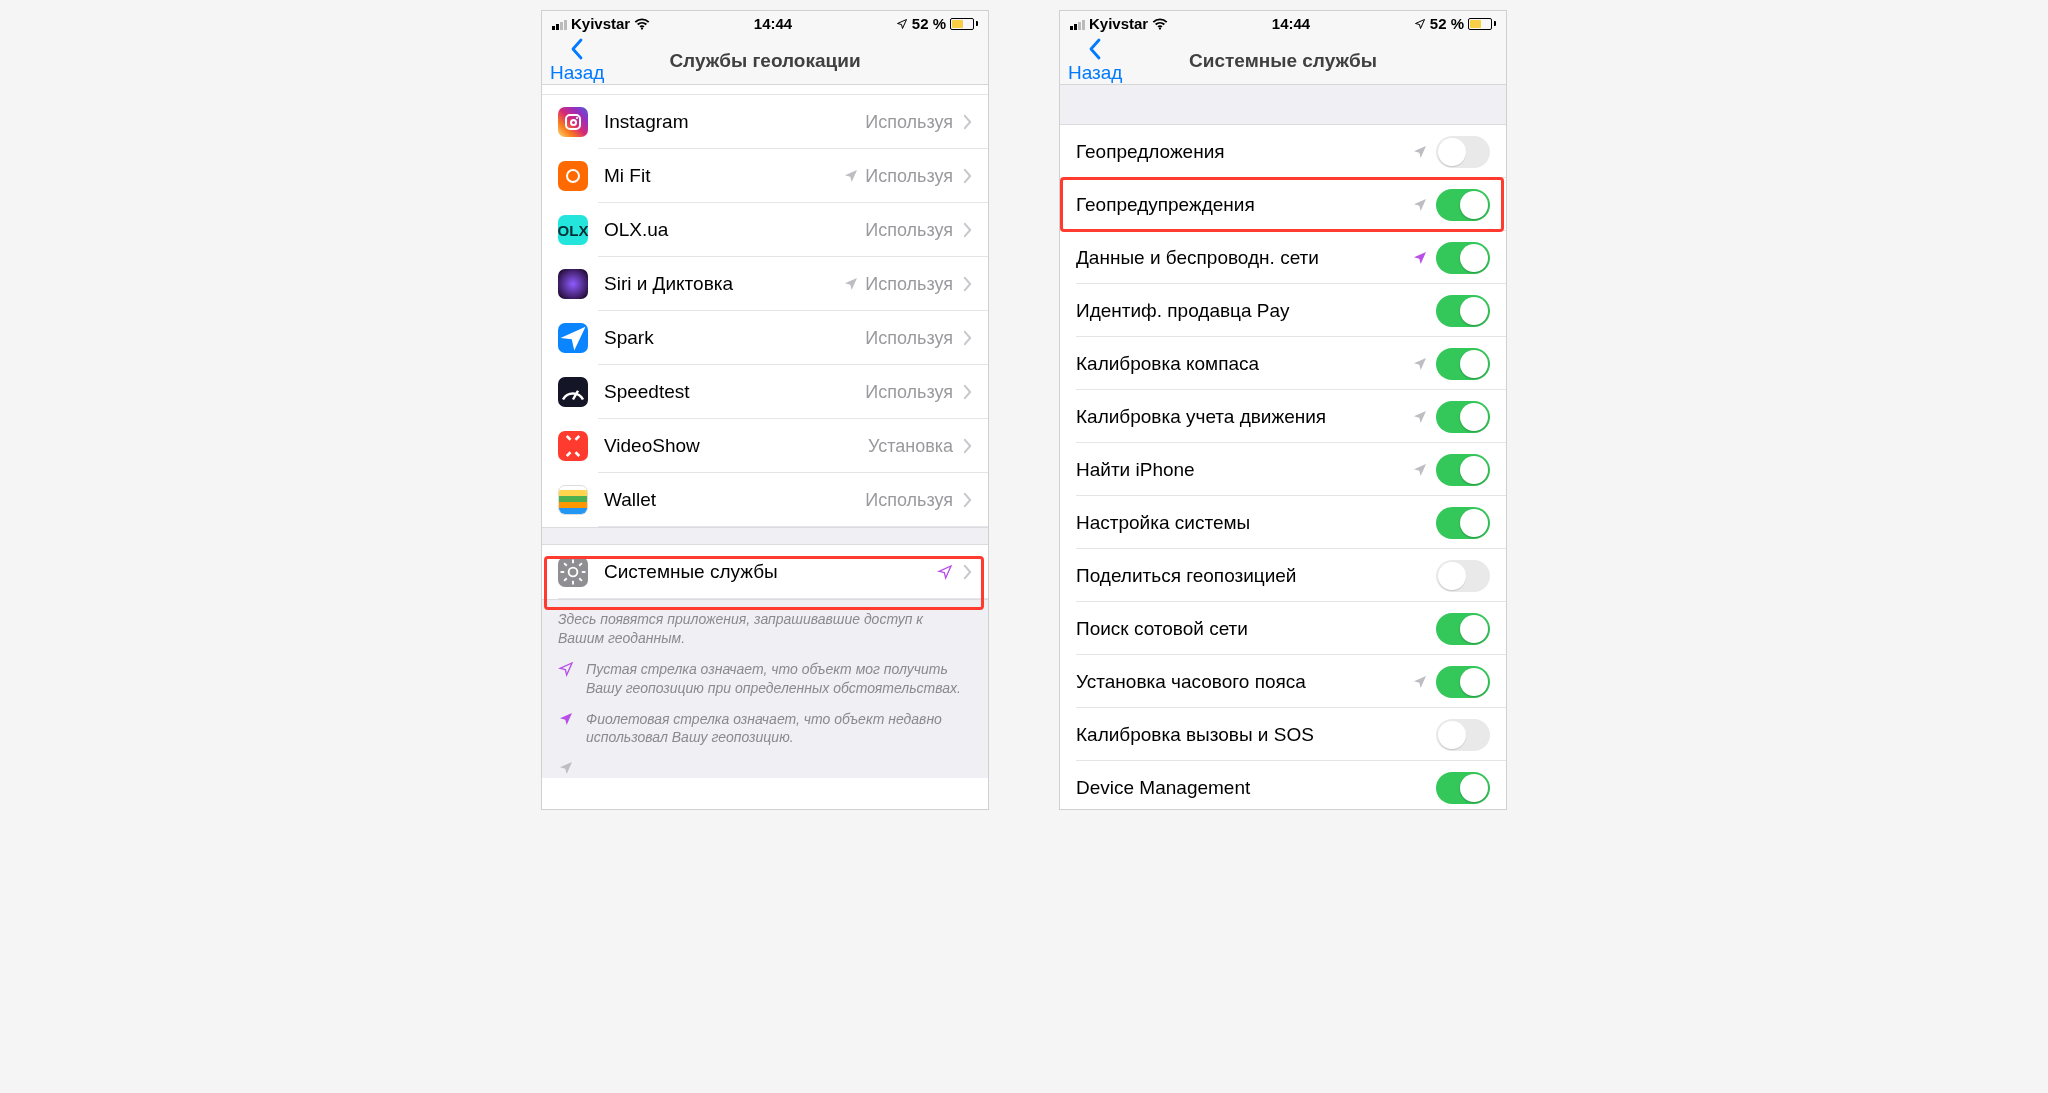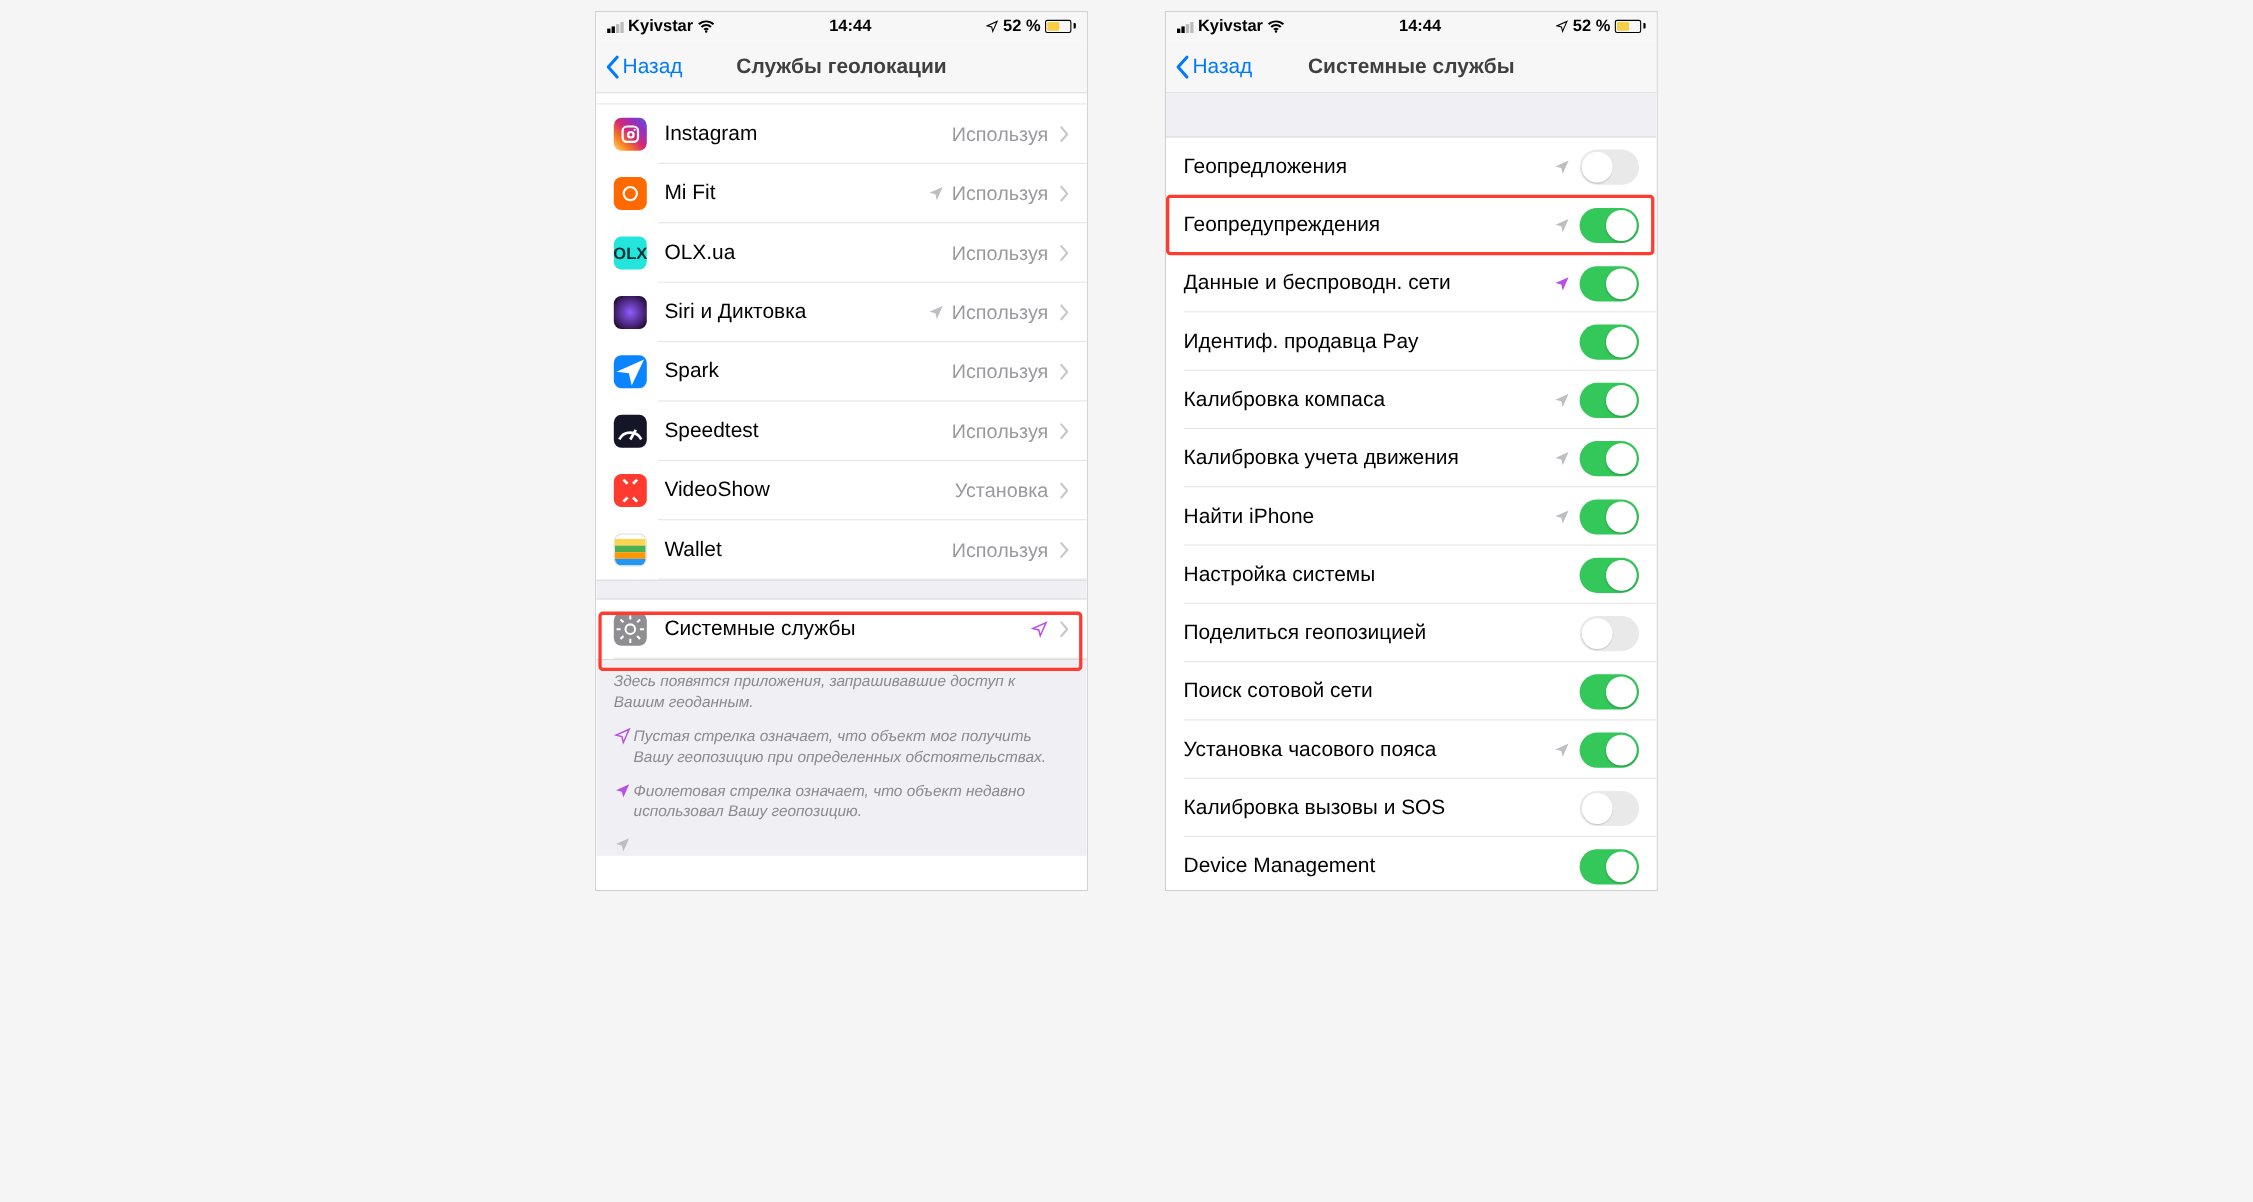--- a/index.html
+++ b/index.html
@@ -64,21 +64,21 @@
     height:48px;
     background:#f7f7f7;
     border-bottom:1px solid #d6d6d8;
     display:flex;
     align-items:center;
     position:relative;
     padding: 0 8px;
   }
   .back-btn{
     display:flex; align-items:center; gap:2px;
-    color:#007aff; font-size:19px;
+    color:#007aff; font-size:19px;flex-direction:column;
   }
   .back-chevron svg{ width:14px; height:22px; display:block; stroke:#007aff;}
   .nav-title{
     position:absolute; left:0; right:0;
     text-align:center; font-weight:600;
     font-size:19px; pointer-events:none;
     color:#404040;
   }
 
   
@@ -127,21 +127,21 @@
   .footer-group{
     background:#efeff4;
     border-top:1px solid #dcdce0;
     font-style:italic;
   }
   .footer-text{
     padding: 10px 16px 2px 16px;
     font-size:14px; color:#8a8a8e; line-height:1.35;
   }
   .footer-item{
-    display:flex; gap:0;
+    display:flex; gap:10px;
     padding: 10px 16px 2px 16px;
     font-size:14px; color:#8a8a8e; line-height:1.35;
   }
   .footer-item .arrow-slot{ width:18px; flex:0 0 18px; padding-top:1px;}
   .footer-item .arrow-slot svg{ width:16px; height:16px; display:block;}
 
   
   .toggle{
     width:54px; height:32px; border-radius:16px; background:#34c759; position:relative;
     flex:0 0 auto;

